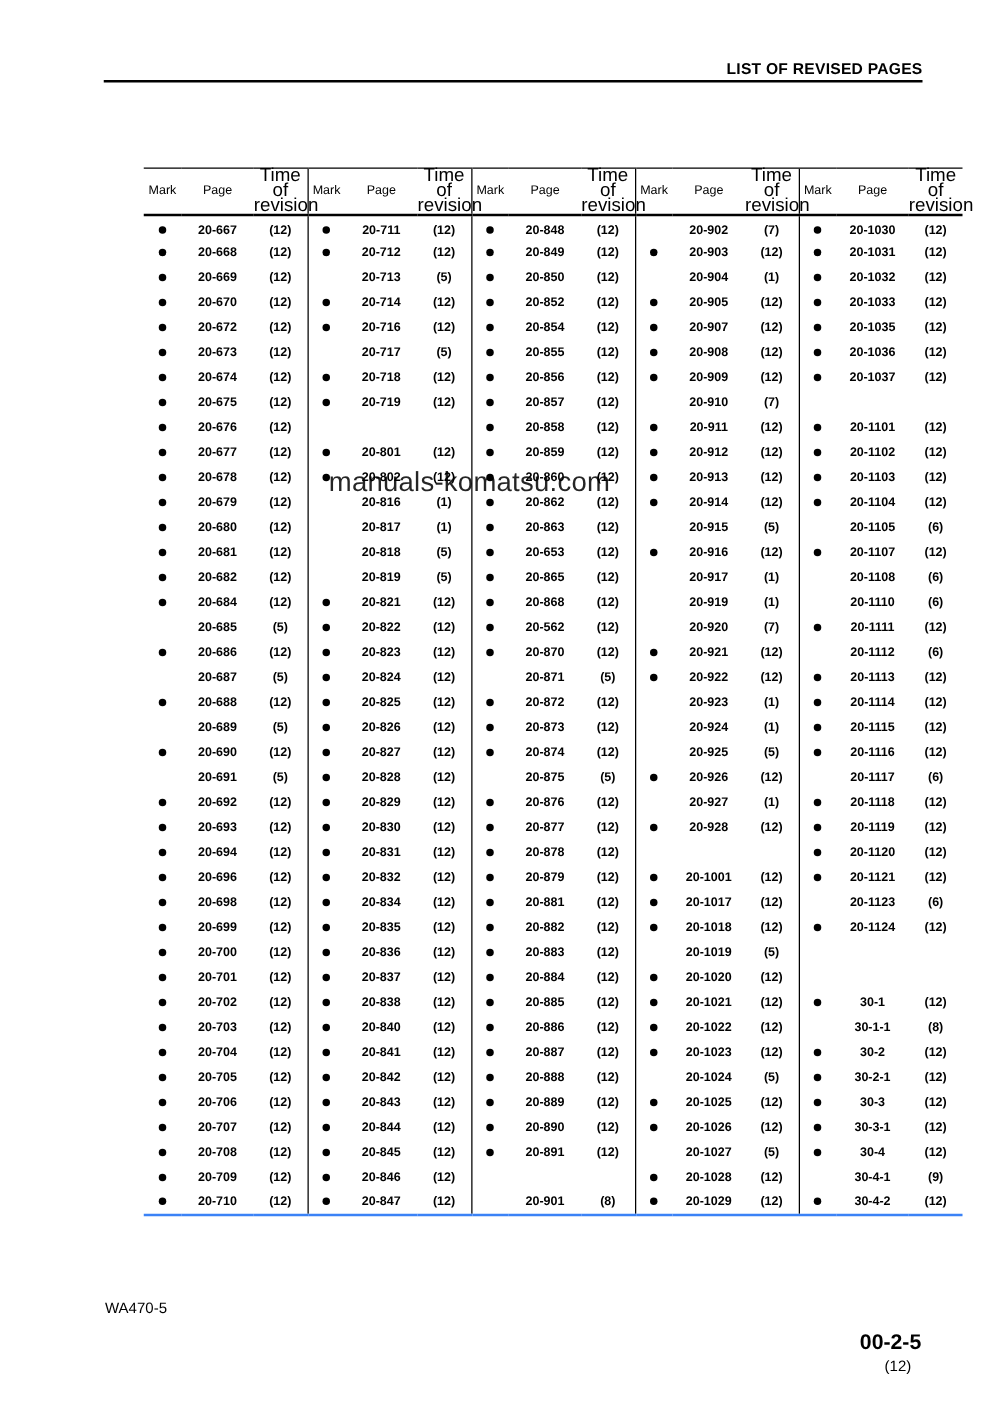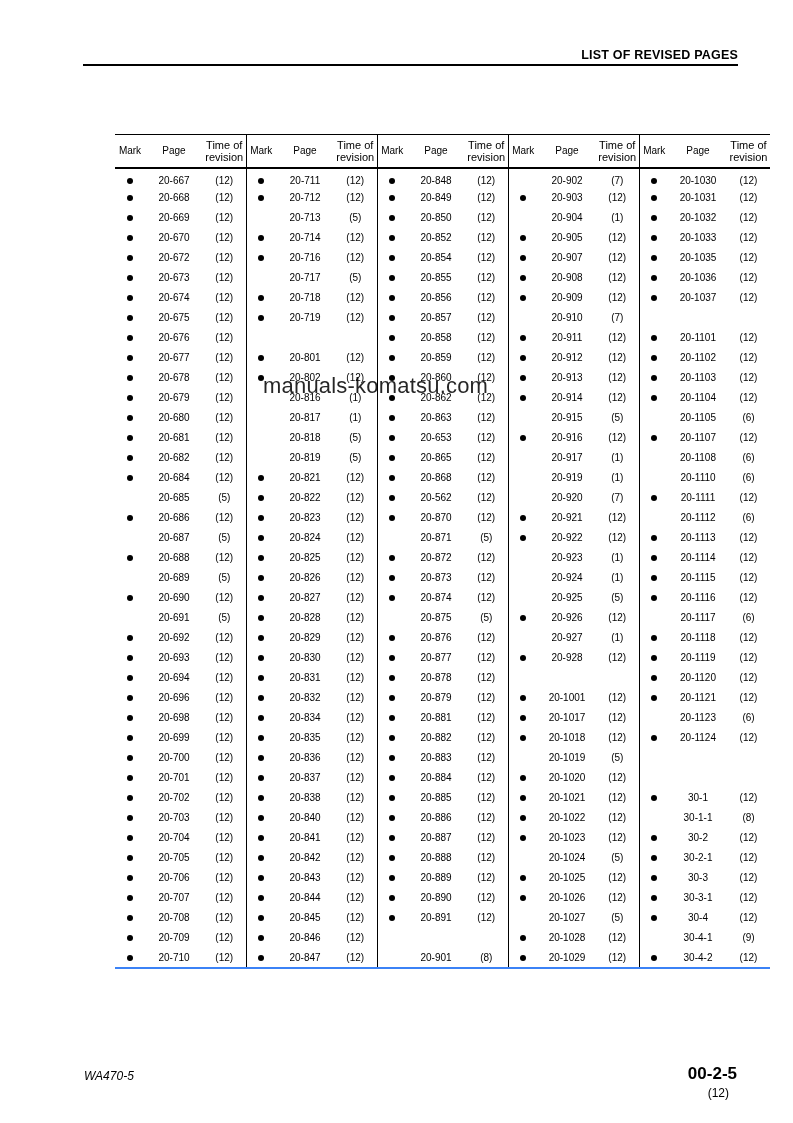--- a/index.html
+++ b/index.html
@@ -5,31 +5,31 @@
   html, body { margin:0; padding:0; background:#fff; }
   body { width:793px; height:1123px; position:relative; overflow:hidden;
          font-family:"Liberation Sans", "DejaVu Sans", sans-serif; color:#000; }
   .header-title { position:absolute; right:55px; top:48px; font-size:12.5px; font-weight:bold; letter-spacing:0.2px; }
   .header-rule { position:absolute; left:83px; width:655px; top:64px; height:2px; background:#000; }
   .table-wrap { position:absolute; left:83px; top:134px; width:655px;margin-left:32px; }
   table { border-collapse:collapse; width:655px; table-layout:fixed; }
   thead tr { height:33px; }
   thead th { font-weight:normal; font-size:10px; line-height:12px; padding:0; vertical-align:middle;
              border-top:1px solid #000; border-bottom:2px solid #000; }
-  tbody tr { height:20px; }
+  tbody tr { height:20px;font-weight:bold; }
   tbody td { font-size:10px; padding:0; text-align:center; vertical-align:middle; }
   tbody tr:first-child td { padding-top:4px; }
   tbody tr:last-child td { border-bottom:2px solid #3b82f6; }
   .sep { border-left:1.5px solid #000; }
   .col-mark { width:30px; }
   .col-page { width:58px; }
   .col-rev { width:43px; }
   .dot { display:inline-block; width:6px; height:6px; border-radius:50%; background:#000; }
-  .rev-h { font-size:11px; }
-  .footer-model { position:absolute; left:84px; top:1069px; font-size:12px;font-style:italic; }
+  .rev-h { font-size:15px; }
+  .footer-model { position:absolute; left:84px; top:1039px; font-size:12px; }
   .footer-page { position:absolute; right:56px; top:1064px; font-size:17px; font-weight:bold; }
   .footer-rev { position:absolute; right:64px; top:1086px; font-size:12px; }
   .watermark { position:absolute; left:263px; top:373px; font-size:22px; color:#000; opacity:0.85; letter-spacing:0.2px; }
 </style>
 </head>
 <body>
 
 <div class="header-title">LIST OF REVISED PAGES</div>
 <div class="header-rule"></div>
 

